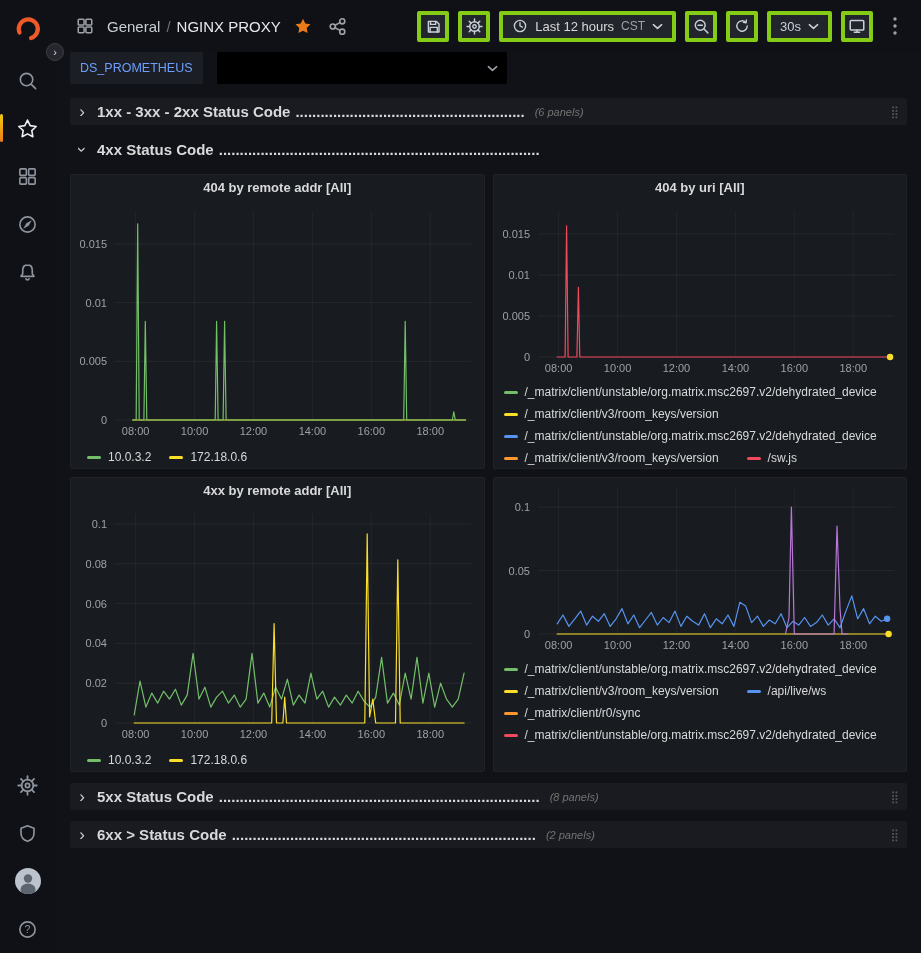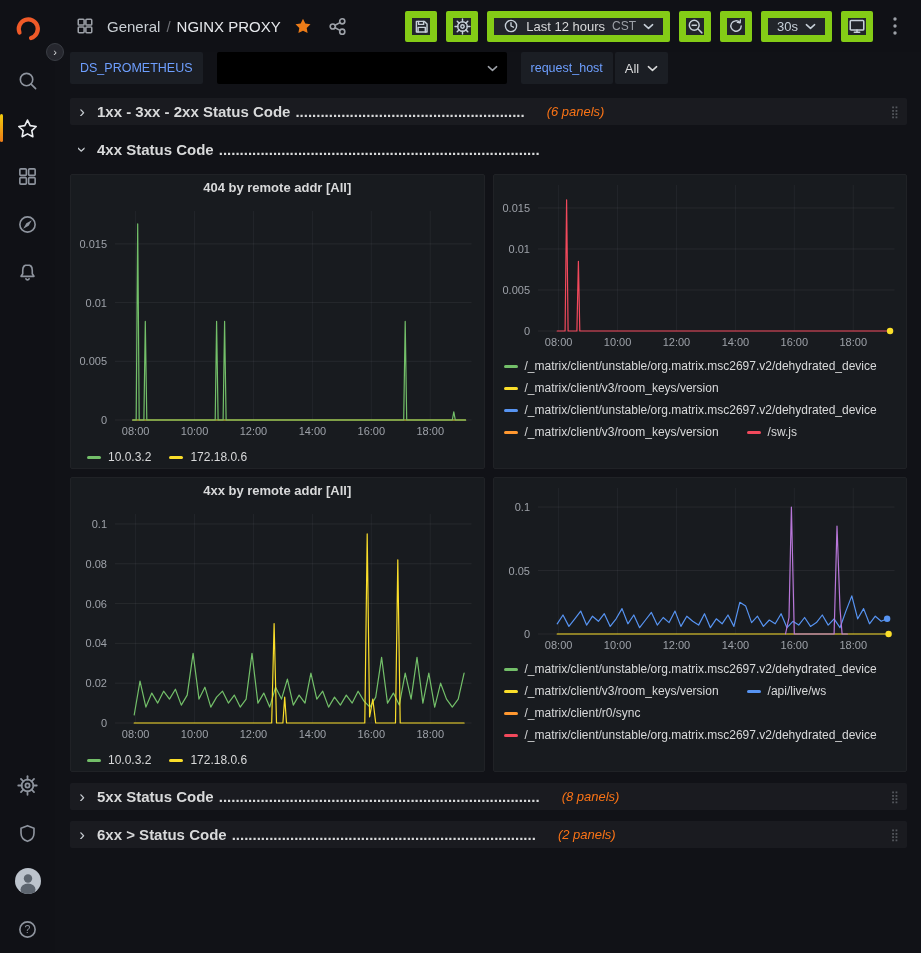--- a/index.html
+++ b/index.html
@@ -21,41 +21,41 @@
 
   
   .main { flex:1; display:flex; flex-direction:column; min-width:0 }
 
   .topnav { height:52px; flex:0 0 52px; display:flex; align-items:center; gap:9px; padding:0 13px 0 17px; background:#101116 }
   .bc-section { color:#c9ced3; font-size:15px; font-weight:500; cursor:pointer }
   .bc-sep { color:#6e7076; font-size:15px }
   .bc-title { color:#e6e8ec; font-size:15px; font-weight:400 }
   .breadcrumb { display:flex; align-items:flex-start; gap:6px }
   .icon-btn { display:inline-flex; align-items:center; justify-content:center; width:26px; height:26px; color:#9da1a8 }
-  .tbtn { height:31px; padding:0 9px; background:#22252b; border:7px solid #84cc16; border-radius:2px; display:inline-flex; align-items:center; gap:7px; color:#c7d0d9; font-size:13px }
+  .tbtn { height:31px; padding:0 9px; background:#22252b; border:4px solid #84cc16; border-radius:2px; display:inline-flex; align-items:center; gap:7px; color:#c7d0d9; font-size:13px }
   .tbtn.sq { width:32px; justify-content:center; padding:0 }
   .tp-label { color:#d8d9da }
   .tp-tz { color:#9da1a8; font-size:12px }
   .spacer { flex:1 }
 
   .subnav { height:40px; flex:0 0 40px; display:flex; align-items:flex-start; gap:14px; padding:0 15px; background:#111217 }
   .var-label { color:#6e9fff; font-size:12.5px; font-weight:500; height:32px; display:inline-flex; align-items:center; padding:0 10px; background:#1b1e24; border-radius:2px; cursor:pointer }
   .var-black { width:290px; height:32px; background:#000; border-radius:2px; display:flex; align-items:center; justify-content:flex-end; padding:0 9px; color:#9da1a8; cursor:pointer }
   .var-pair { display:flex; gap:2px }
   .var-value { height:32px; display:inline-flex; align-items:center; gap:8px; padding:0 10px; background:#1b1e24; border-radius:2px; color:#d8d9da; font-size:13px; cursor:pointer }
 
   
   .content { flex:1; padding:6px 14px 0 15px; overflow:hidden }
   .row-header { display:flex; align-items:center; height:27px; margin-bottom:11px; padding:0 8px 0 4px; border-radius:2px; cursor:pointer }
   .row-header.collapsed { background:rgba(204,204,220,0.05) }
   .caret { color:#c7ccd1; font-size:17px; width:16px; text-align:center; line-height:1 }
   .caret.down { transform:rotate(90deg) }
   .row-title { font-weight:700; font-size:15px; color:#d8d9da; margin-left:7px; white-space:nowrap }
   .row-dots { font-weight:700; font-size:15px; color:#d8d9da; margin-left:5px; white-space:nowrap; overflow:hidden }
-  .row-count { font-style:italic; font-size:13px; color:#f97316; margin-left:22px; white-space:nowrap }
+  .row-count { font-style:italic; font-size:11px; color:#737373; margin-left:10px; white-space:nowrap }
   .drag-handle { margin-left:auto; color:#55585e; font-size:12px; cursor:grab }
 
   .panels-grid { display:grid; grid-template-columns:1fr 1fr; gap:8px; margin-bottom:11px }
   .panel { background:#181b1f; border:1px solid #202226; border-radius:2px; height:295px; display:flex; flex-direction:column; overflow:hidden }
   .panel-title { height:26px; line-height:26px; text-align:center; font-size:13px; font-weight:600; color:#d8d9da; cursor:pointer }
   svg.chart { flex:1; width:100%; min-height:0 }
   .panel.big-legend svg.chart { flex:0 0 176px }
   svg.chart text { font-family:"Liberation Sans","DejaVu Sans",sans-serif }
 
   .legend { color:#d8d9da; font-size:12px }
@@ -249,29 +249,20 @@
       </button>
     </header>
 
     <div class="subnav">
       <span class="var-label">DS_PROMETHEUS</span>
       <div class="var-black">
         <span></span>
         <svg class="ic" width="11" height="7" viewBox="0 0 12 7">
             <path d="M1.5 1.5 L6 5.5 10.5 1.5"></path>
           </svg>
-      </div>
-      <div class="var-pair">
-        <span class="var-label">request_host</span>
-        <span class="var-value">
-          <span>All</span>
-          <svg class="ic" width="11" height="7" viewBox="0 0 12 7">
-              <path d="M1.5 1.5 L6 5.5 10.5 1.5"></path>
-            </svg>
-        </span>
       </div>
     </div>
 
     <main class="content">
 
       <div class="row-header collapsed">
         <span class="caret">›</span>
         <span class="row-title">1xx - 3xx - 2xx Status Code</span>
         <span class="row-dots">.......................................................</span>
         <span class="row-count">(6 panels)</span>
@@ -310,20 +301,21 @@
               <text x="36" y="46.87640449438203" text-anchor="end" fill="#9da1a8" font-size="11">0.015</text>
               <polyline points="61.7,219.0 394.6,219.0" fill="none" stroke="#fade2a" stroke-width="1.2" stroke-linejoin="round" stroke-linecap="round"></polyline>
               <polyline points="61.7,219.0 65.2,219.0 66.7,22.9 68.2,219.0 72.9,219.0 74.3,120.4 75.8,219.0 144.2,219.0 145.6,120.4 147.1,219.0 152.1,219.0 153.6,120.4 155.1,219.0 332.7,219.0 334.2,120.4 335.7,219.0 381.3,219.0 382.8,210.8 384.3,219.0 394.6,219.0" fill="none" stroke="#73bf69" stroke-width="1.2" stroke-linejoin="round" stroke-linecap="round"></polyline>
             </svg>
           <div class="legend single" id="legend-0">
               <span class="legend-item"><span class="legend-swatch" style="background: rgb(115, 191, 105);"></span>10.0.3.2</span>
               <span class="legend-item"><span class="legend-swatch" style="background: rgb(250, 222, 42);"></span>172.18.0.6</span>
             </div>
         </section>
         <section class="panel big-legend">
+          <h2 class="panel-title">404 by uri [All]</h2>
           <svg class="chart" id="chart-1" viewBox="0 0 412.5 176">
               <line x1="64.62396694214877" y1="10" x2="64.62396694214877" y2="156" stroke="rgba(204,204,220,0.06)" stroke-width="1"></line>
               <text x="64.62396694214877" y="171" text-anchor="middle" fill="#9da1a8" font-size="11">08:00</text>
               <line x1="123.54958677685953" y1="10" x2="123.54958677685953" y2="156" stroke="rgba(204,204,220,0.06)" stroke-width="1"></line>
               <text x="123.54958677685953" y="171" text-anchor="middle" fill="#9da1a8" font-size="11">10:00</text>
               <line x1="182.4752066115703" y1="10" x2="182.4752066115703" y2="156" stroke="rgba(204,204,220,0.06)" stroke-width="1"></line>
               <text x="182.4752066115703" y="171" text-anchor="middle" fill="#9da1a8" font-size="11">12:00</text>
               <line x1="241.40082644628106" y1="10" x2="241.40082644628106" y2="156" stroke="rgba(204,204,220,0.06)" stroke-width="1"></line>
               <text x="241.40082644628106" y="171" text-anchor="middle" fill="#9da1a8" font-size="11">14:00</text>
               <line x1="300.3264462809918" y1="10" x2="300.3264462809918" y2="156" stroke="rgba(204,204,220,0.06)" stroke-width="1"></line>

